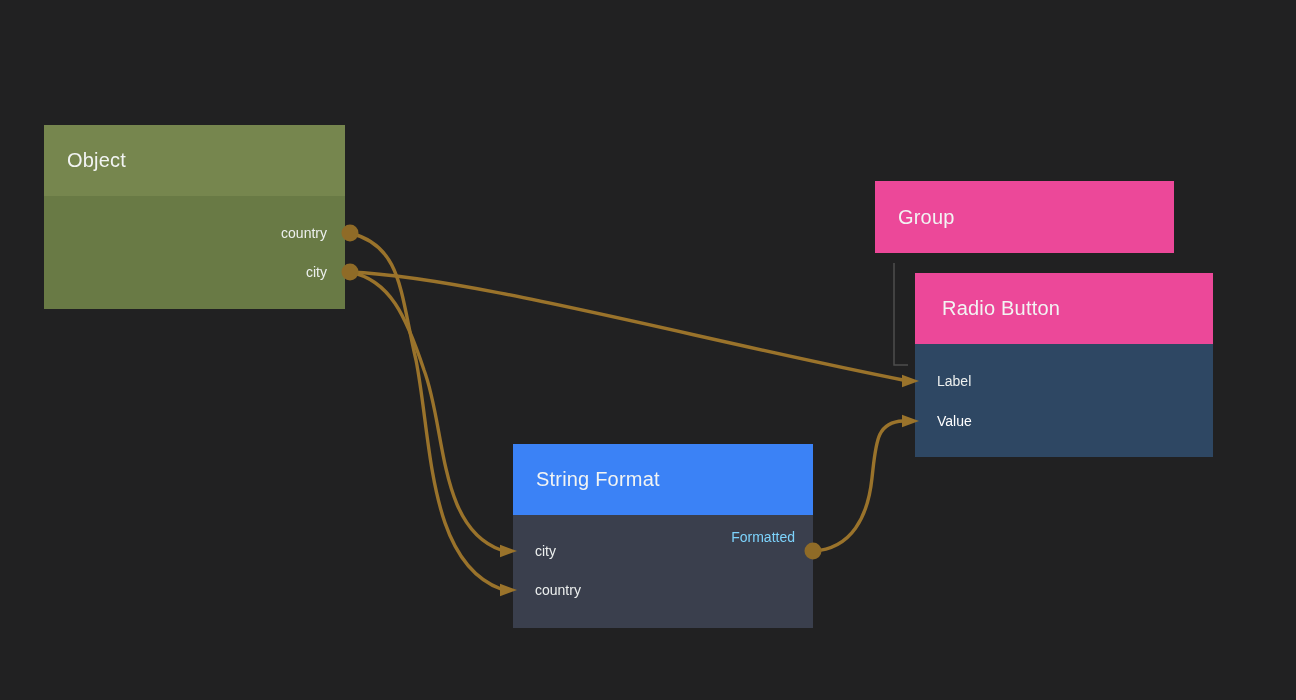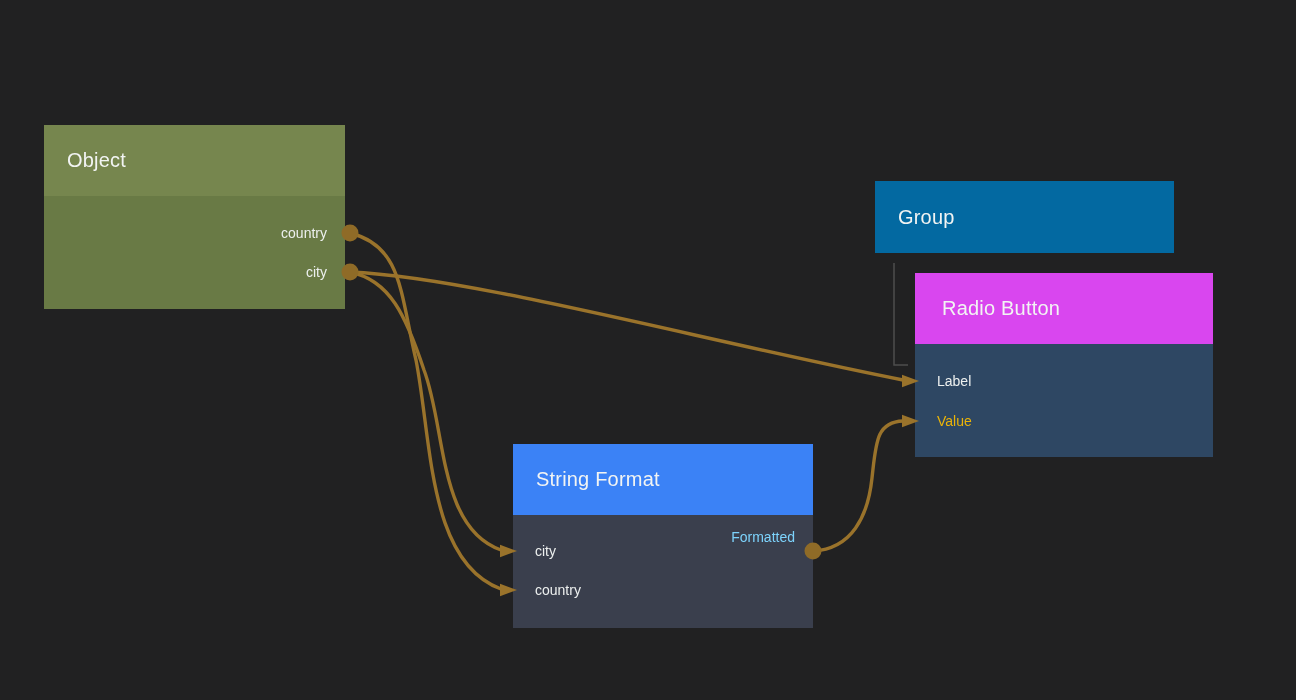--- a/index.html
+++ b/index.html
@@ -48,31 +48,31 @@
     </svg>
 <div class="node" style="left: 44px; top: 125px; width: 301px; height: 184px;">
       <div class="node-header" style="height: 71px; background: rgb(118, 134, 78);">
         <span style="color: rgb(242, 244, 243);">Object</span>
       </div>
       <div class="node-body" style="height: 113px; background: rgb(105, 122, 69);"></div>
       <span class="port out" style="top: 96px; color: rgb(237, 240, 239);">country</span>
       <span class="port out" style="top: 135px; color: rgb(237, 240, 239);">city</span>
     </div>
     <div class="node" style="left: 875px; top: 181px; width: 299px; height: 72px;">
-      <div class="node-header" style="height: 72px; background: #0369a1;">
+      <div class="node-header" style="height: 72px; background: #ec4899;">
         <span style="color: rgb(242, 244, 243);">Group</span>
       </div>
     </div>
     <div class="node" style="left: 915px; top: 273px; width: 298px; height: 184px;">
-      <div class="node-header" style="height: 71px; background: #d946ef; padding-left: 27px;">
+      <div class="node-header" style="height: 71px; background: #ec4899; padding-left: 27px;">
         <span style="color: rgb(242, 244, 243);">Radio Button</span>
       </div>
       <div class="node-body" style="height: 113px; background: rgb(46, 71, 99);"></div>
       <span class="port in" style="top: 96px; color: rgb(237, 240, 239);">Label</span>
-      <span class="port in" style="top: 136px; color: #eab308;">Value</span>
+      <span class="port in" style="top: 136px; color: #ffffff;">Value</span>
     </div>
     <div class="node" style="left: 513px; top: 444px; width: 300px; height: 184px;">
       <div class="node-header" style="height: 71px; background: #3b82f6;">
         <span style="color: rgb(242, 244, 243);">String Format</span>
       </div>
       <div class="node-body" style="height: 113px; background: rgb(58, 63, 77);"></div>
       <span class="port in" style="top: 95px; color: rgb(237, 240, 239);">city</span>
       <span class="port in" style="top: 134px; color: rgb(237, 240, 239);">country</span>
       <span class="port out" style="top: 81px; color: #7dd3fc;">Formatted</span>
     </div>

